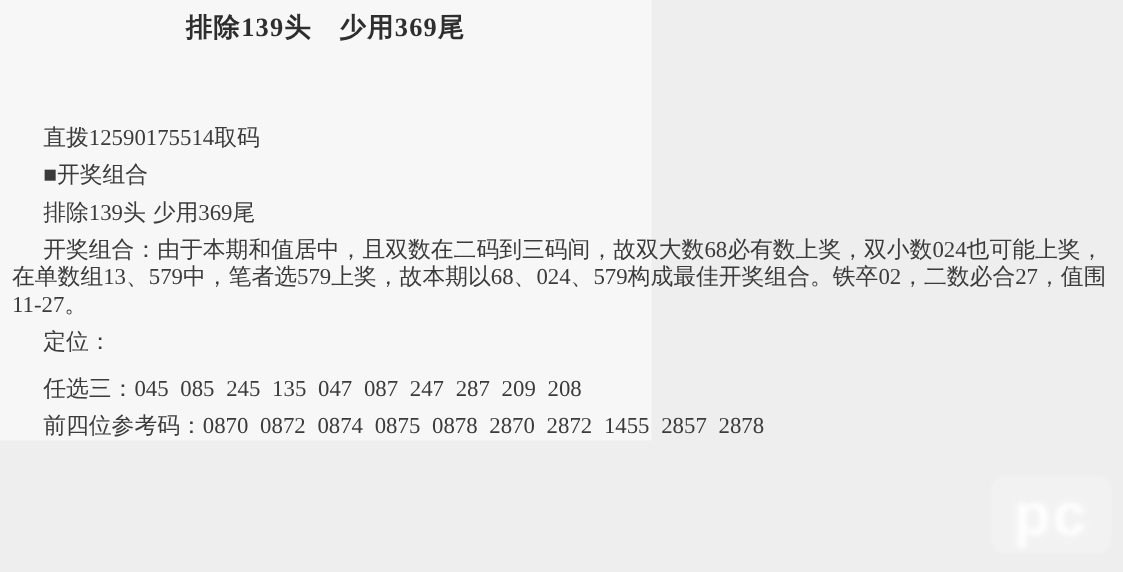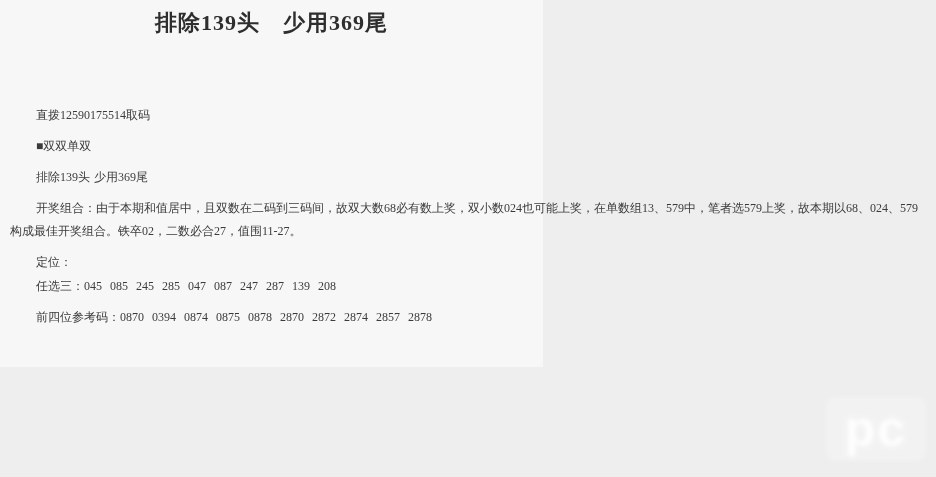--- a/index.html
+++ b/index.html
@@ -12,45 +12,45 @@
     position:absolute;left:0;top:0;width:543px;height:367px;
     background:#f7f7f8;
   }
   .page-title{
     position:absolute;left:0;top:8px;width:543px;margin:0;
     text-align:center;font-size:22px;font-weight:bold;color:#2e2e2e;
     letter-spacing:1px;
   }
   .content{
     position:absolute;left:10px;top:104px;width:914px;
-    font-size:12px;line-height:23px;color:#3b3b3b;
+    font-size:19px;line-height:23px;color:#3b3b3b;
   }
   .content p{margin:0 0 8px 0;text-indent:26px;word-spacing:1px;}
-  .content p.tight{margin-bottom:1px;}
+  .content p.tight{margin-bottom:16px;}
   .content p.codes{text-indent:0;margin-left:-4px;word-spacing:3px;white-space:nowrap;}
   .content p.numlist{word-spacing:5px;}
   .watermark{
     position:absolute;right:10px;bottom:16px;width:100px;height:64px;
     display:flex;align-items:center;justify-content:center;
     background:rgba(255,255,255,0.28);border-radius:10px;
     font-family:"Liberation Sans","DejaVu Sans",sans-serif;
     font-weight:bold;font-size:50px;color:rgba(255,255,255,0.9);
     filter:blur(2px);letter-spacing:2px;
   }
 </style>
 </head>
 <body>
 
 <div class="light-panel"></div>
 
 <h1 class="page-title">排除139头　少用369尾</h1>
 
 <div class="content">
   <p>直拨12590175514取码</p>
-  <p>■双双单双</p>
+  <p>■开奖组合</p>
   <p>排除139头 少用369尾</p>
   <p>开奖组合：由于本期和值居中，且双数在二码到三码间，故双大数68必有数上奖，双小数024也可能上奖，在单数组13、579中，笔者选579上奖，故本期以68、024、579构成最佳开奖组合。铁卒02，二数必合27，值围11-27。</p>
   <p class="tight">定位：</p>
-  <p class="numlist">任选三：045 085 245 285 047 087 247 287 139 208</p>
-  <p class="numlist">前四位参考码：0870 0394 0874 0875 0878 2870 2872 2874 2857 2878</p>
+  <p class="numlist">任选三：045 085 245 135 047 087 247 287 209 208</p>
+  <p class="numlist">前四位参考码：0870 0872 0874 0875 0878 2870 2872 1455 2857 2878</p>
 </div>
 
 <div class="watermark">pc</div>
 
 </body></html>

